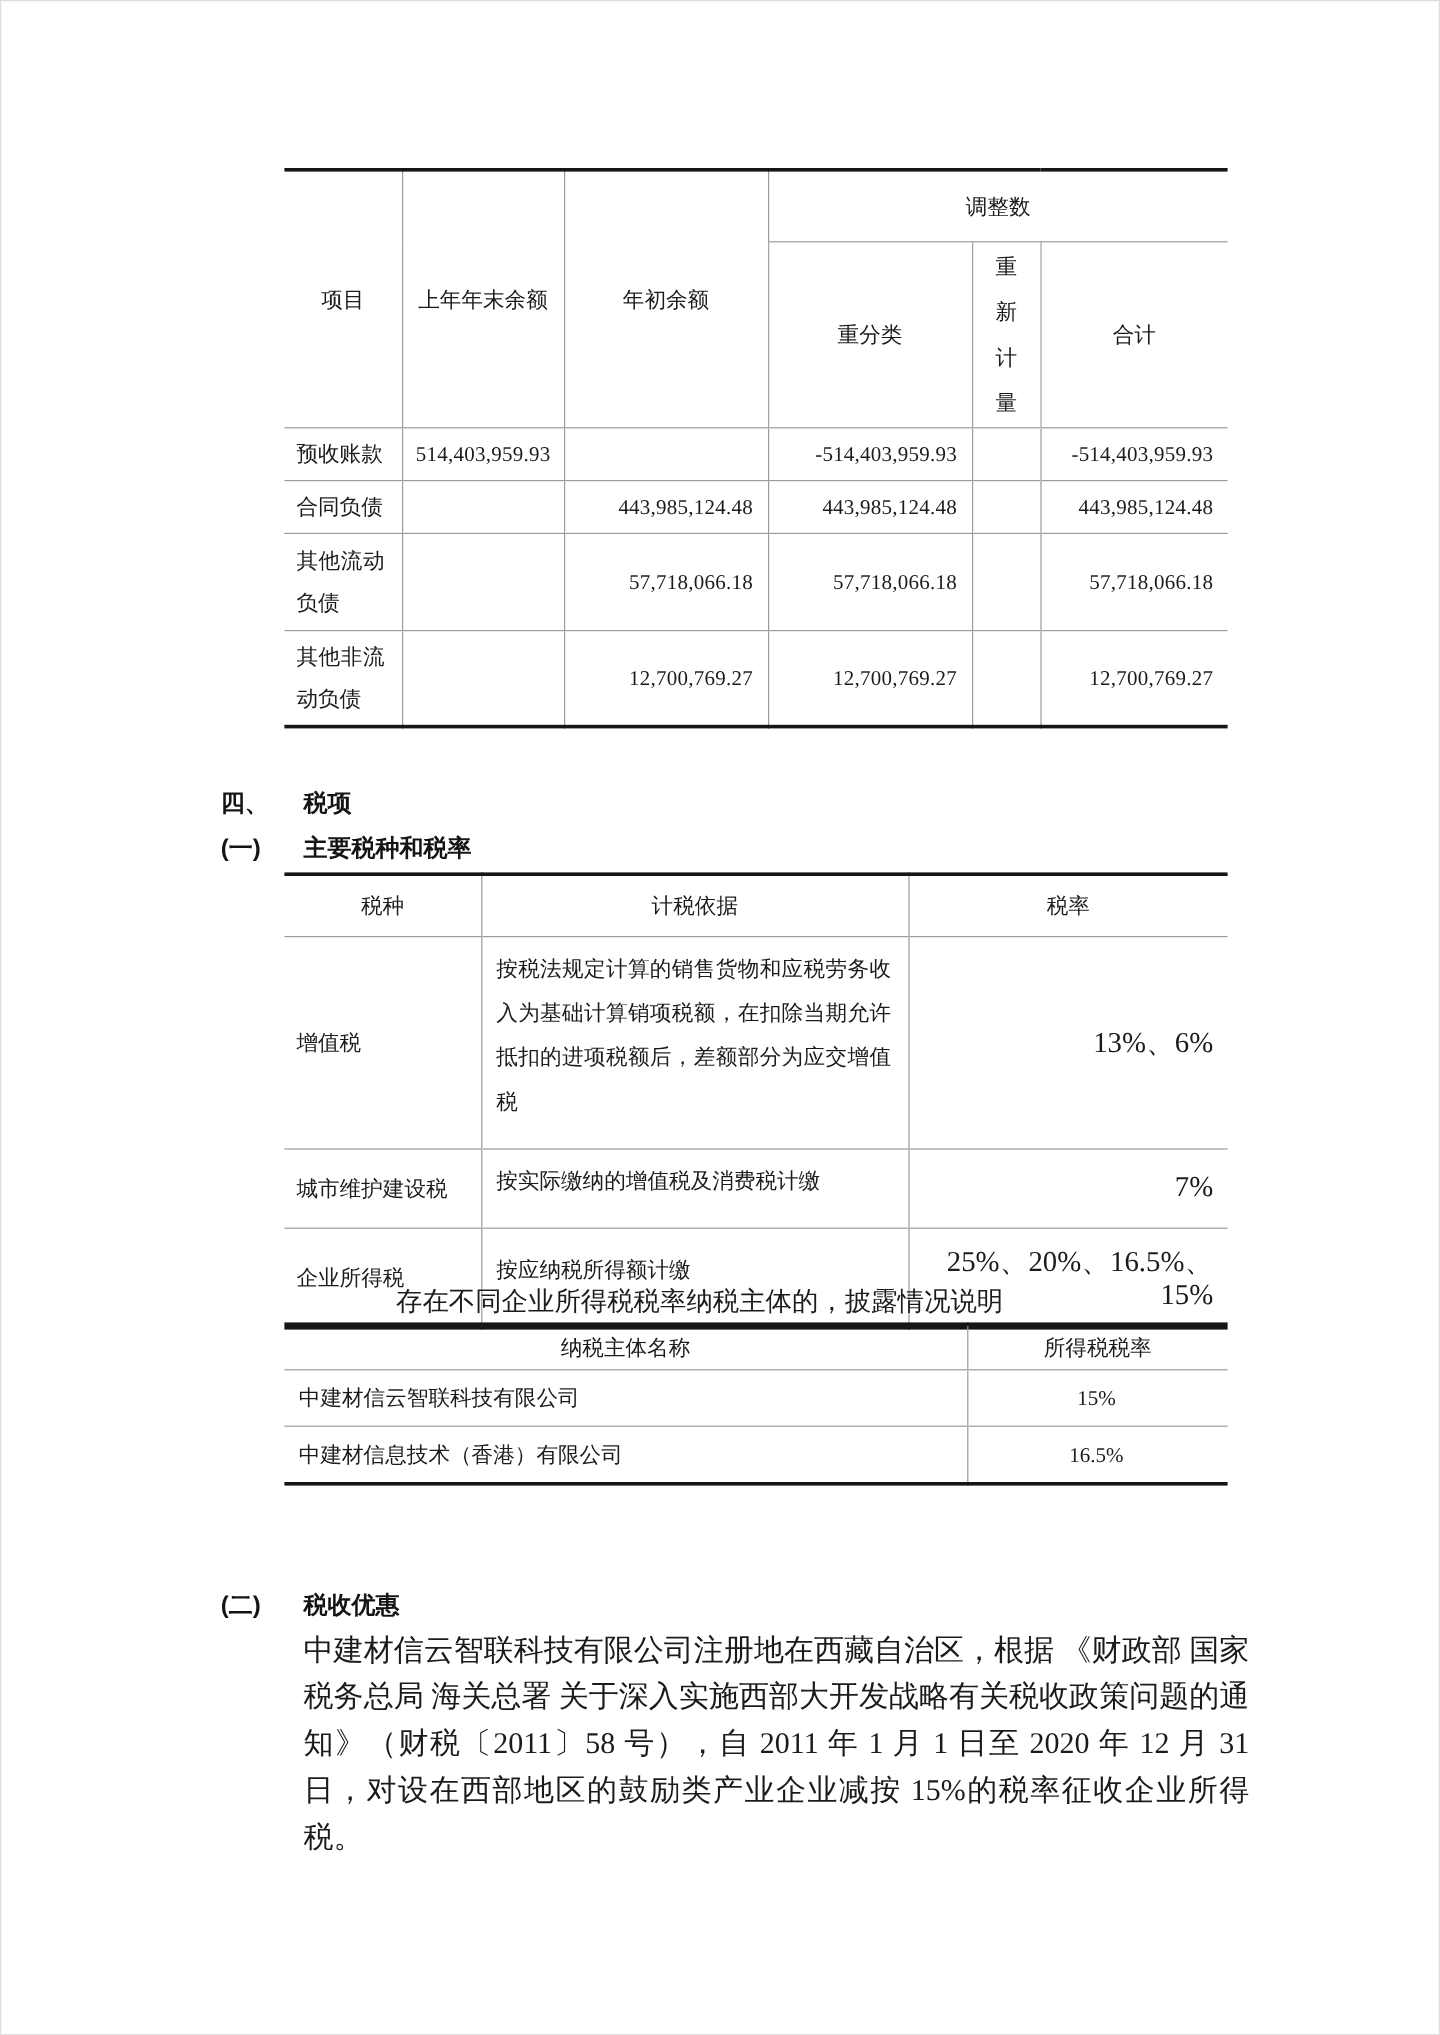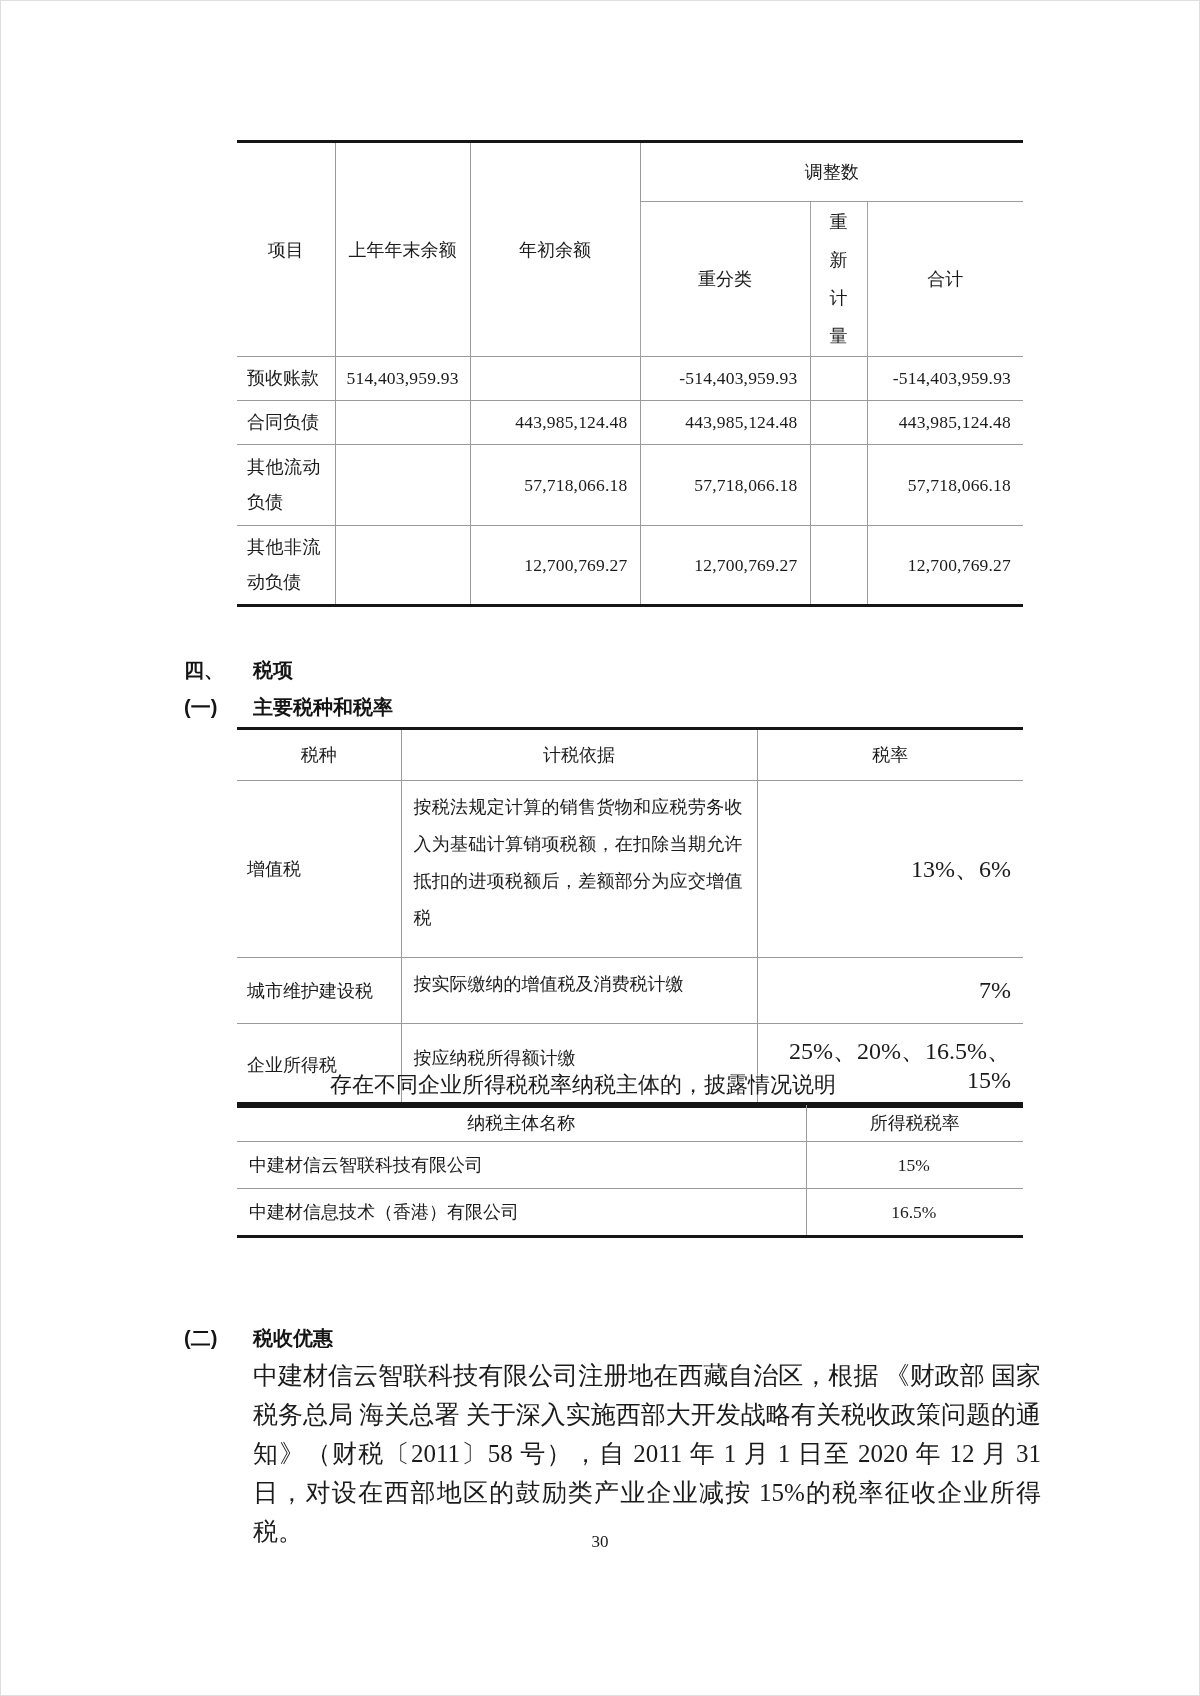--- a/index.html
+++ b/index.html
@@ -193,15 +193,14 @@
         <td class="rate">16.5%</td>
       </tr>
     </tbody>
   </table>
 
   <div class="sec sec3">
     <span class="secnum">(二)</span><span>税收优惠</span>
   </div>
   <div class="para">中建材信云智联科技有限公司注册地在西藏自治区，根据 《财政部 国家税务总局 海关总署 关于深入实施西部大开发战略有关税收政策问题的通知》（财税〔2011〕58 号），自 2011 年 1 月 1 日至 2020 年 12 月 31 日，对设在西部地区的鼓励类产业企业减按 15%的税率征收企业所得税。</div>
 
-  <div class="pagenum">30</div>
 
 </div>
 
 </body></html>

